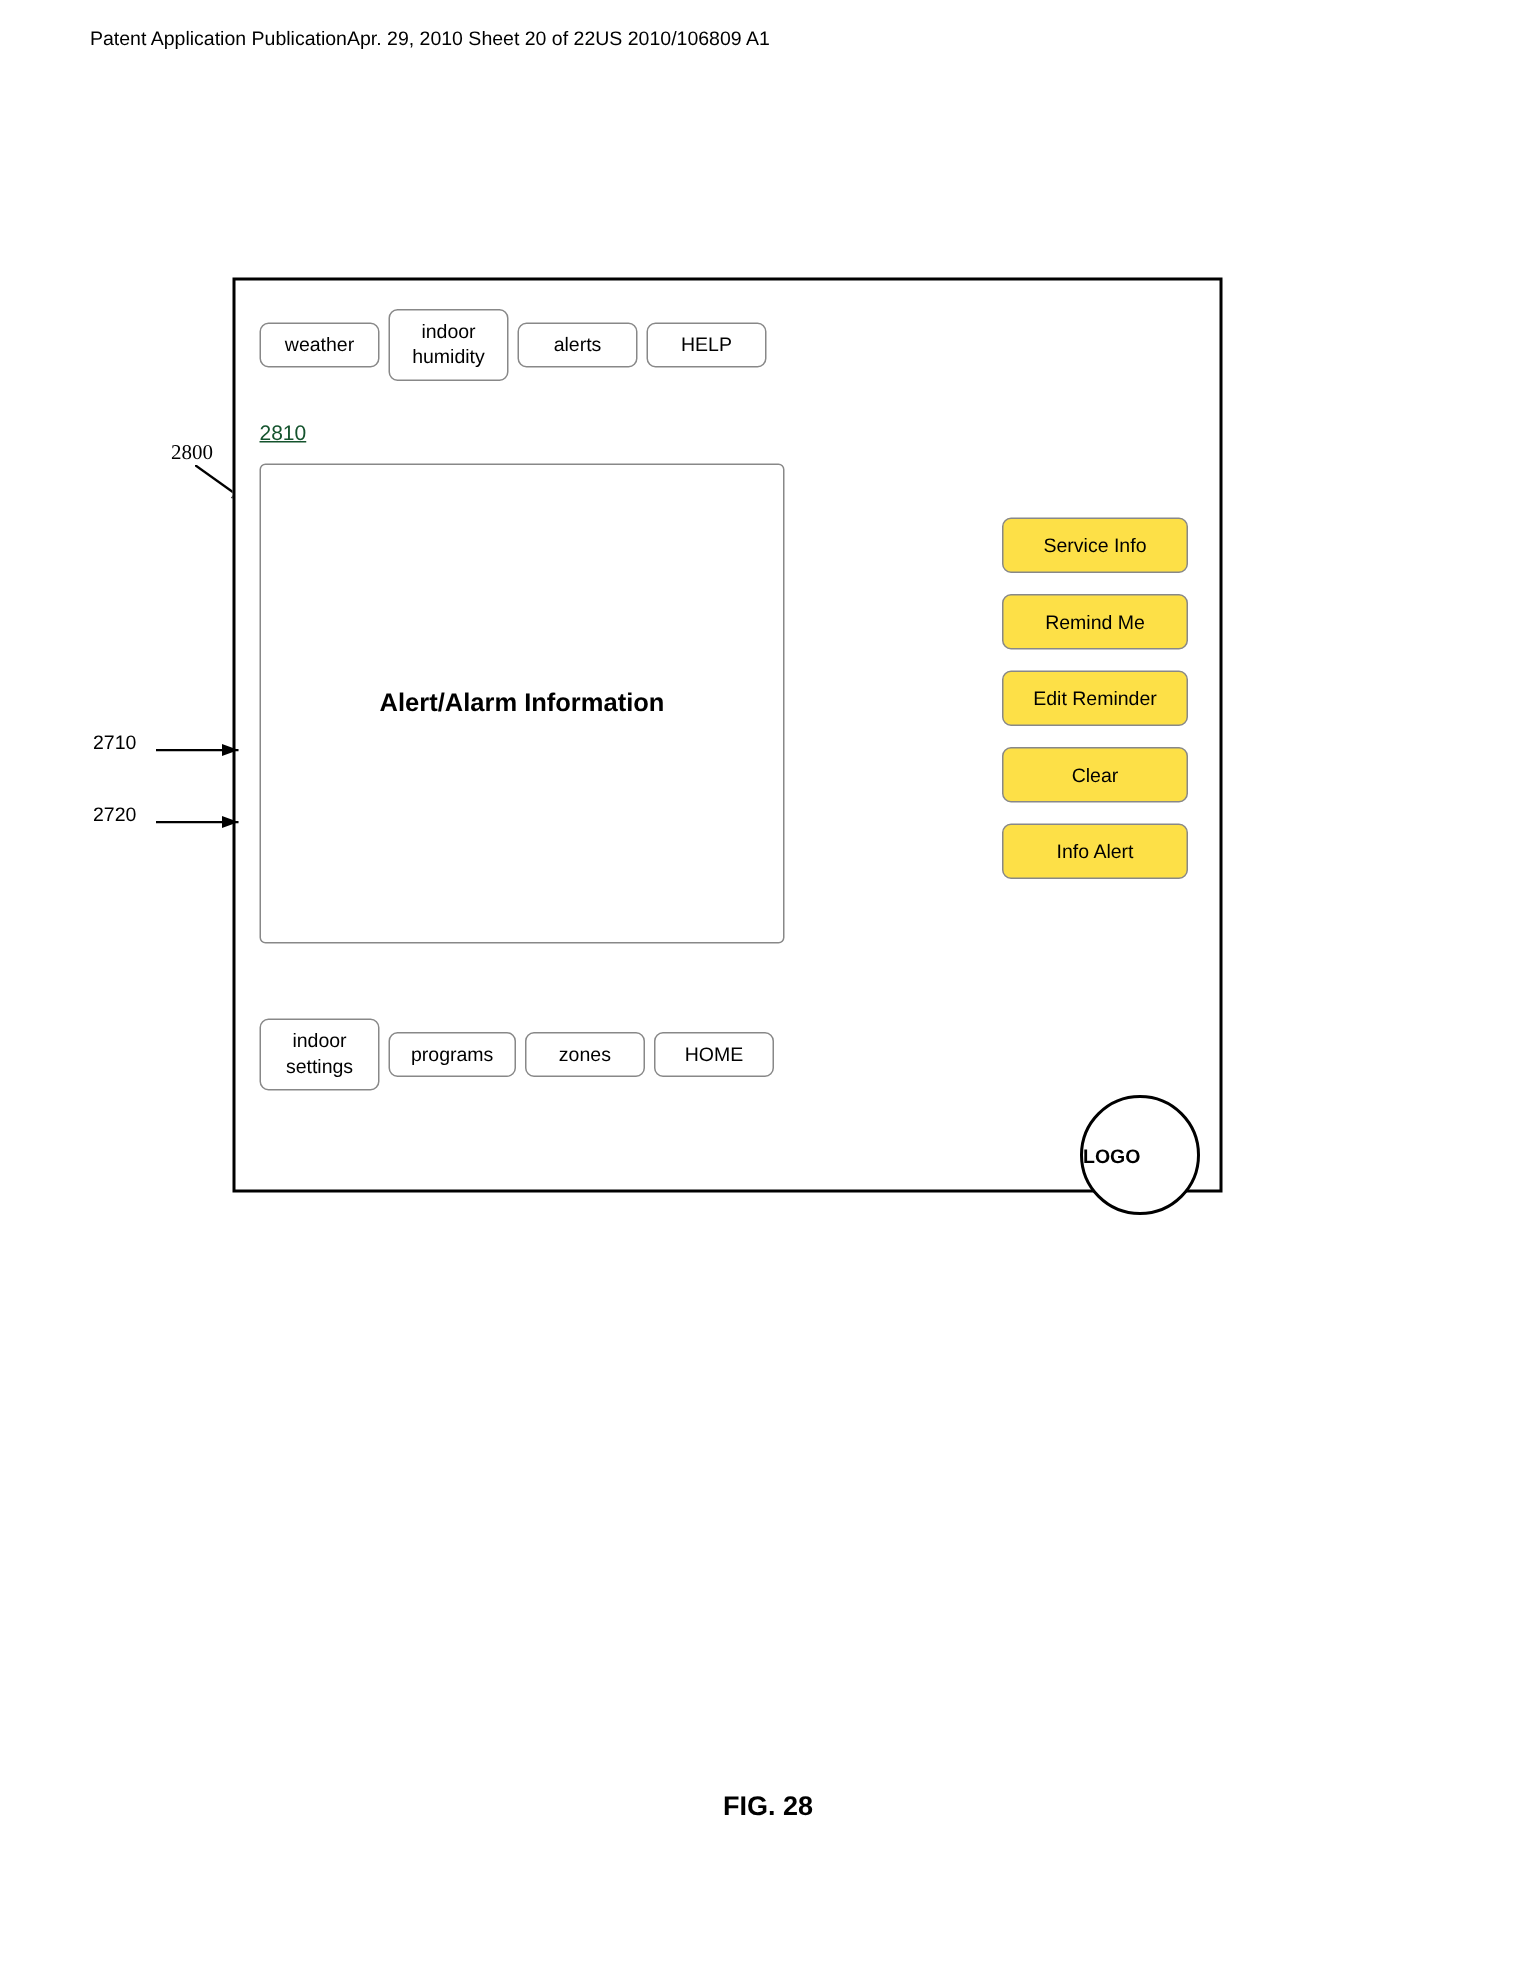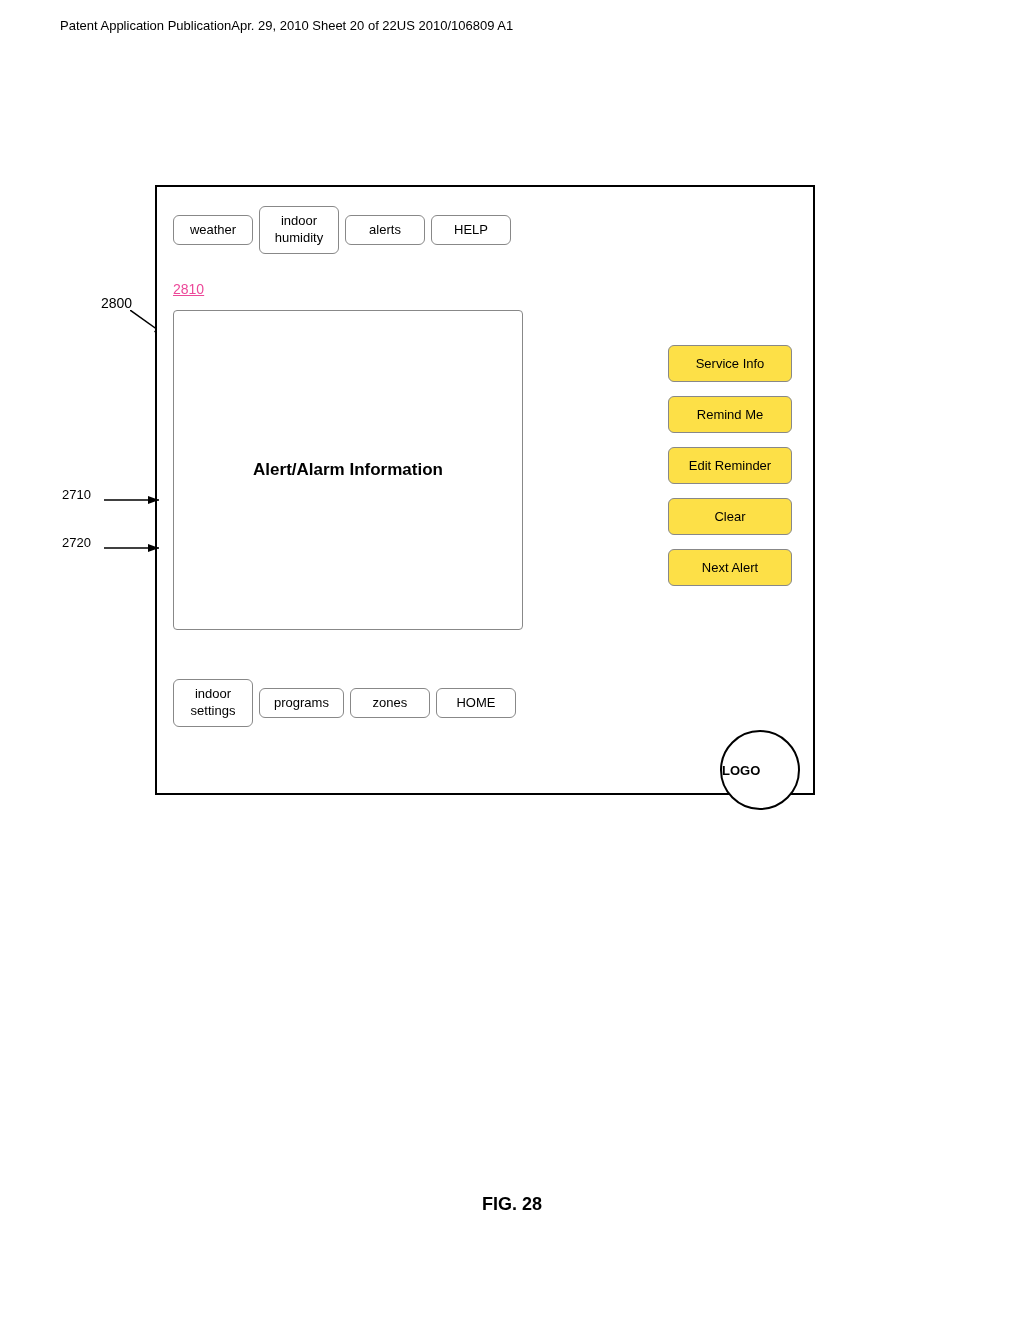--- a/index.html
+++ b/index.html
@@ -73,21 +73,21 @@
     .left-panel {
       width: 380px;
       height: 100%;
       padding: 10px;
       position: relative;
     }
 
     
     .label-2810 {
       font-size: 14px;
-      color: #ec4899;
+      color: #14532d;
       text-decoration: underline;
       margin-bottom: 8px;
       display: inline-block;
     }
 
     
     .inner-box {
       border: 1.5px solid #888;
       border-radius: 4px;
       width: 350px;
@@ -162,21 +162,21 @@
   </style>
 </head>
 <body>
 
 <div class="patent-header">
   <span>Patent Application Publication</span>
   <span>Apr. 29, 2010   Sheet 20 of 22</span>
   <span>US 2010/106809 A1</span>
 </div>
 
-<div style="position:absolute; top:295px; left:101px; font-size:14px;">
+<div style="position:absolute; top:295px; left:114px; font-size:14px;font-family:Liberation Serif, serif;">
   <span>2800</span>
 </div>
 
 <svg style="position:absolute; top:310px; left:130px; width:40px; height:30px;">
   <line x1="0" y1="0" x2="35" y2="25" stroke="#000" stroke-width="1.5"></line>
   <polygon points="35,25 24,22 29,14" fill="#000"></polygon>
 </svg>
 
 <div class="device-frame"></div>
 
@@ -194,21 +194,21 @@
     <div class="inner-box">
       <span class="alert-info-text">Alert/Alarm Information</span>
     </div>
   </div>
 
   <div class="right-panel">
     <div class="action-btn">Service Info</div>
     <div class="action-btn">Remind Me</div>
     <div class="action-btn">Edit Reminder</div>
     <div class="action-btn">Clear</div>
-    <div class="action-btn">Next Alert</div>
+    <div class="action-btn">Info Alert</div>
   </div>
 </div>
 
 <div style="position:absolute; top:487px; left:62px; font-size:13px;">
   2710
 </div>
 <svg style="position:absolute; top:494px; left:104px; width:60px; height:12px;">
   <line x1="0" y1="6" x2="55" y2="6" stroke="#000" stroke-width="1.5"></line>
   <polygon points="55,6 44,2 44,10" fill="#000"></polygon>
 </svg>

